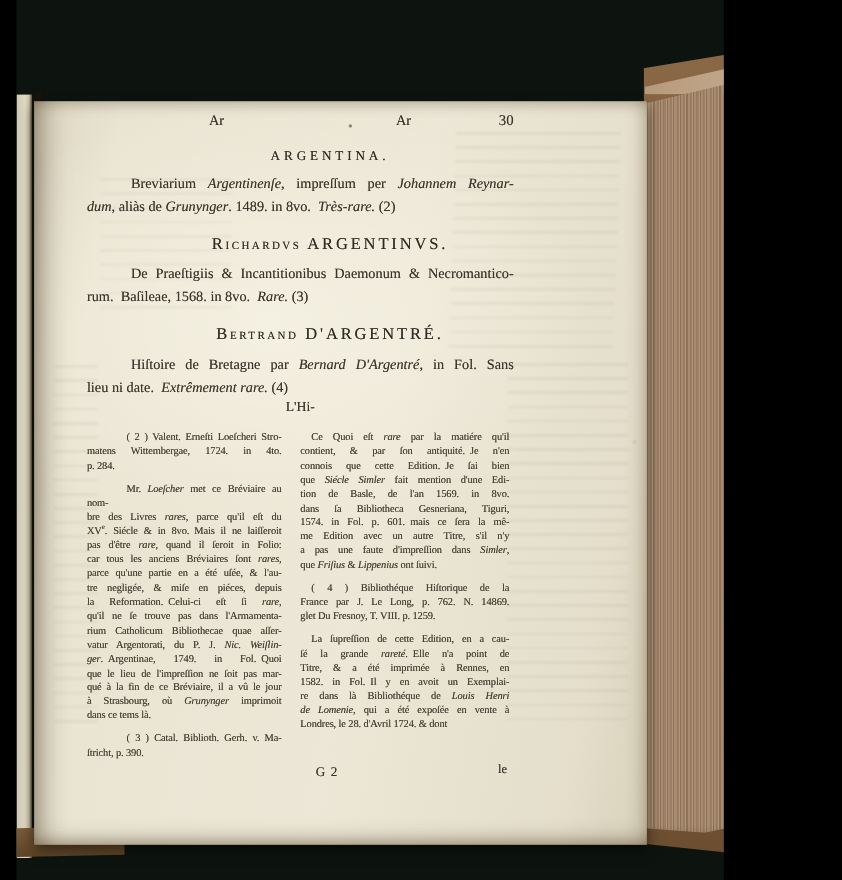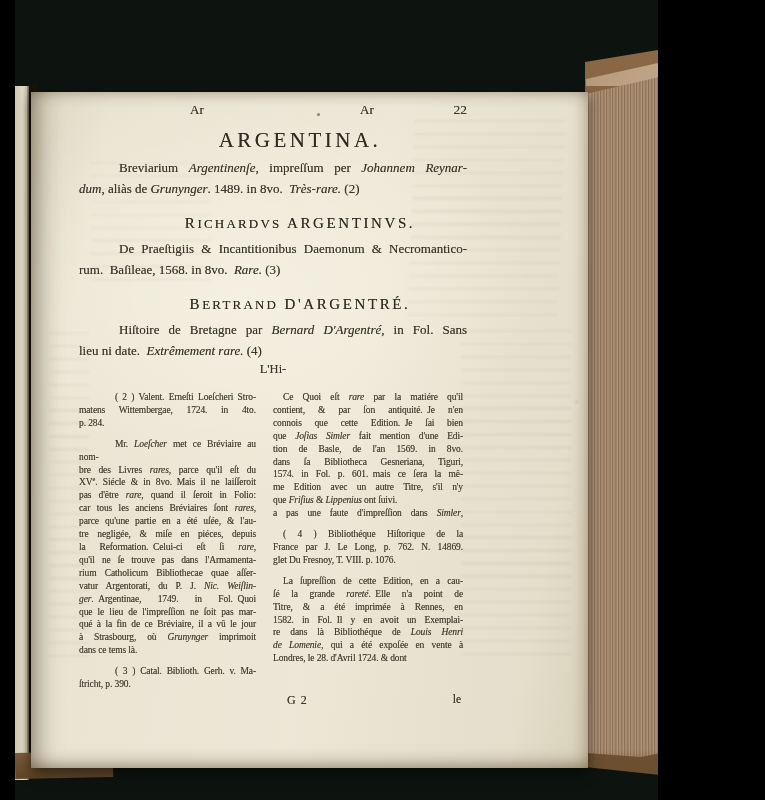--- a/index.html
+++ b/index.html
@@ -49,22 +49,22 @@
   .text-block{position:absolute;left:48px;top:0;width:388px;z-index:2;
     color:var(--ink,#3b342a);text-shadow:0 0 .4px rgba(40,33,25,.55);}
   .running-head{position:relative;height:15px;margin-top:10px;font-size:13px;}
   .rh-left{position:absolute;left:111px;}
   .rh-center{position:absolute;left:281px;}
   .rh-num{position:absolute;right:0;font-size:13.5px;}
   .hd{text-align:center;padding-left:54px;color:#2f2a22;}
   .h1{margin-top:12px;font-size:16.5px;letter-spacing:3.5px;line-height:22px;}
   .h23{margin-top:14px;line-height:20px;}
   .h-lg{font-size:15px;letter-spacing:2.6px;}
-  .h-sm{font-size:13px;letter-spacing:2.2px;}
-  .h-xl{font-size:21px;letter-spacing:3.5px;}
+  .h-sm{font-size:10px;letter-spacing:2.2px;}
+  .h-xl{font-size:12px;letter-spacing:3.5px;}
   .entry{margin-top:4px;font-size:13px;line-height:21px;}
   .entry .line:first-child{text-indent:40px;}
   .line{text-align:justify;text-align-last:justify;white-space:normal;}
   .line.last{text-align-last:left;}
   .it{font-style:italic;}
   .sup{vertical-align:super;font-size:68%;line-height:0;}
   .catchword{height:14px;font-size:12.5px;text-align:center;margin-top:1px;}
   .footnotes{display:flex;margin-top:15px;font-size:9.5px;line-height:12.9px;
     letter-spacing:-.12px;color:#453d31;}
   .fn-left{width:177px;}
@@ -99,21 +99,21 @@
     <div class="ghost g3"></div>
     <div class="ghost g4"></div>
     <div class="stain s1"></div>
     <div class="stain s2"></div>
 
     <div class="text-block">
 
       <div class="running-head">
         <span class="rh-left">Ar</span>
         <span class="rh-center">Ar</span>
-        <span class="rh-num">22</span>
+        <span class="rh-num">30</span>
       </div>
 
       <div class="section">
         <div class="hd h1"><span class="h-xl">ARGENTINA.</span></div>
         <div class="entry">
             <div class="line"><span>Breviarium </span><span class="it">Argentinenſe</span><span>, impreſſum per </span><span class="it">Johannem Reynar-</span></div>
             <div class="line last"><span class="it">dum</span><span>, aliàs de </span><span class="it">Grunynger</span><span>. 1489. in 8vo. </span><span class="it">Très-rare.</span><span> (2)</span></div>
           </div>
       </div>
 
@@ -164,32 +164,32 @@
               <div class="line"><span>( 3 ) Catal. Biblioth. Gerh. v. Ma-</span></div>
               <div class="line last"><span>ſtricht, p. 390.</span></div>
             </div>
           </div>
         <div class="fn-gap"></div>
         <div class="fn-right">
             <div class="para">
               <div class="line"><span>Ce Quoi eſt </span><span class="it">rare</span><span> par la matiére qu'il</span></div>
               <div class="line"><span>contient, &amp; par ſon antiquité. Je n'en</span></div>
               <div class="line"><span>connois que cette Edition. Je ſai bien</span></div>
-              <div class="line"><span>que </span><span class="it">Joſias Simler</span><span> fait mention d'une Edi-</span></div>
+              <div class="line"><span>que </span><span class="it">Siécle Simler</span><span> fait mention d'une Edi-</span></div>
               <div class="line"><span>tion de Basle, de l'an 1569. in 8vo.</span></div>
               <div class="line"><span>dans ſa Bibliotheca Gesneriana, Tiguri,</span></div>
               <div class="line"><span>1574. in Fol. p. 601. mais ce ſera la mê-</span></div>
               <div class="line"><span>me Edition avec un autre Titre, s'il n'y</span></div>
+              <div class="line"><span>a pas une faute d'impreſſion dans </span><span class="it">Simler</span><span>,</span></div>
               <div class="line last"><span>que </span><span class="it">Friſius</span><span> &amp; </span><span class="it">Lippenius</span><span> ont ſuivi.</span></div>
-              <div class="line"><span>a pas une faute d'impreſſion dans </span><span class="it">Simler</span><span>,</span></div>
             </div>
             <div class="para">
               <div class="line"><span>( 4 ) Bibliothéque Hiſtorique de la</span></div>
               <div class="line"><span>France par J. Le Long, p. 762. N. 14869.</span></div>
-              <div class="line last"><span>glet Du Fresnoy, T. VIII. p. 1076.</span></div>
+              <div class="line last"><span>glet Du Fresnoy, T. VIII. p. 1259.</span></div>
             </div>
             <div class="para">
               <div class="line"><span>La ſupreſſion de cette Edition, en a cau-</span></div>
               <div class="line"><span>ſé la grande </span><span class="it">rareté</span><span>. Elle n'a point de</span></div>
               <div class="line"><span>Titre, &amp; a été imprimée à Rennes, en</span></div>
               <div class="line"><span>1582. in Fol. Il y en avoit un Exemplai-</span></div>
               <div class="line"><span>re dans là Bibliothéque de </span><span class="it">Louis Henri</span></div>
               <div class="line"><span class="it">de Lomenie</span><span>, qui a été expoſée en vente à</span></div>
               <div class="line last"><span>Londres, le 28. d'Avril 1724. &amp; dont</span></div>
             </div>

